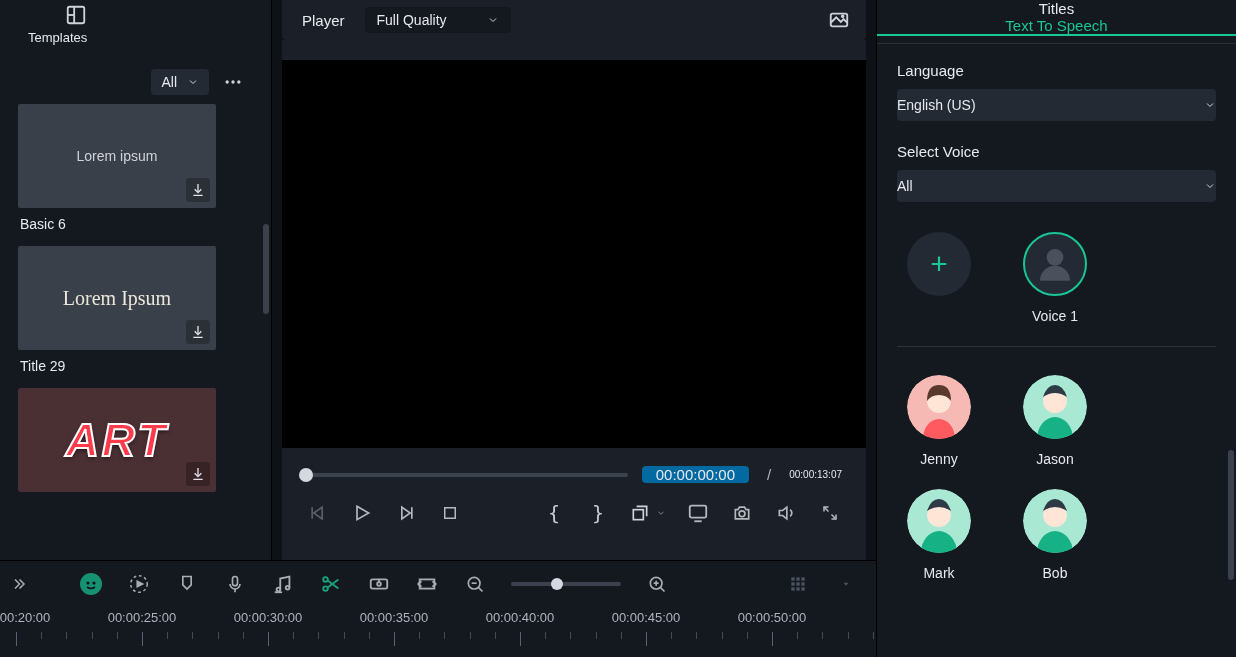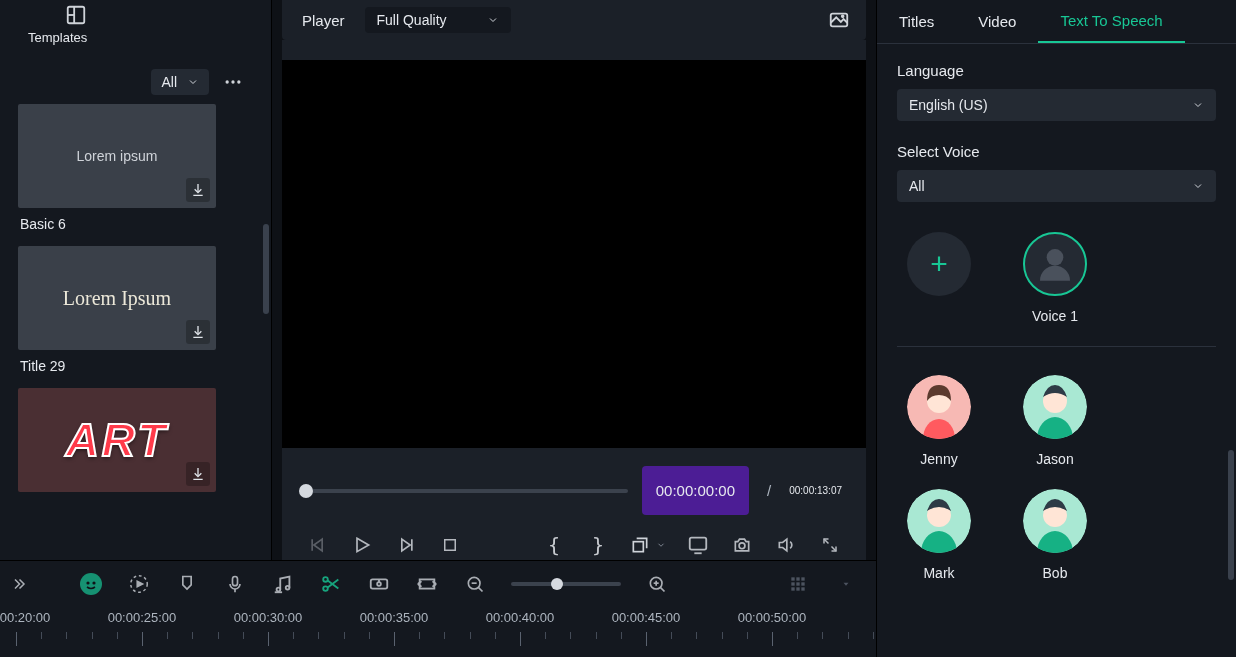--- a/index.html
+++ b/index.html
@@ -167,23 +167,23 @@
     background: #3b424d;
     border-radius:2px;
     position:relative;
   }
   .seek-bar .knob {
     position:absolute; left:0; top:50%;
     width:14px; height:14px; background:#d5d9df; border-radius:50%;
     transform: translate(-50%,-50%);
   }
   .time-box {
-    background: #4c1d95;
+    background: #0369a1;
     border-radius:4px;
-    padding: 16px 14px;
+    padding: 0 14px;
     color: var(--text-0);
     font-size:15px;
   }
   .slash { color: var(--text-dim); padding: 0 4px; font-size:15px;}
   .dur { color: var(--text-0); font-size:10px; }
   .ctl-row {
     display:flex; align-items:center; gap:20px;
     padding-top: 18px;
   }
   .ctl-row .spacer { flex:1; }
@@ -200,41 +200,42 @@
     background: var(--bg-1);
     border-left: 1px solid #000;
     display:flex; flex-direction:column;
     position:relative;
   }
   .r-tabs {
     height:44px;
     display:flex;
     align-items:stretch;
     border-bottom: 1px solid var(--divider);
+    flex-direction: column;
   }
   .r-tab {
     display:flex;align-items:center;justify-content:center;
     padding: 0 22px;
     font-size:15px;
     color: var(--text-0);
     cursor:pointer;
     white-space:nowrap;
   }
   .r-tab.active { color: var(--accent); border-bottom:2px solid var(--accent);}
   .r-body {
     padding: 18px 20px;
     position:relative;
     flex:1;
     overflow:hidden;
   }
   .field-label { font-size:15px; color:var(--text-0); margin-bottom:10px; }
   .select {
     display:flex; align-items:center; justify-content:space-between;
     background: var(--bg-3);
-    padding: 8px 12px;
+    padding: 8px 0;
     border-radius: 4px;
     cursor:pointer;
     margin-bottom: 22px;
   }
   .select span { font-size:14px; }
   .voice-row {
     display:flex;
     gap: 44px;
     padding: 8px 0 22px 6px;
   }
@@ -461,21 +462,20 @@
             </svg>
         </span>
       </div>
     </div>
   </div>
 </div>
 
 <div class="right">
   <div class="r-tabs">
     <div class="r-tab">Titles</div>
-    <div class="r-tab">Video</div>
     <div class="r-tab active">Text To Speech</div>
   </div>
   <div class="r-body">
     <div class="field-label">Language</div>
     <div class="select">
       <span>English (US)</span>
       <span>
           <svg width="12" height="12" viewBox="0 0 24 24" fill="none" stroke="#cfd3d9" stroke-width="2">
             <polyline points="6 9 12 15 18 9"></polyline>
           </svg>

